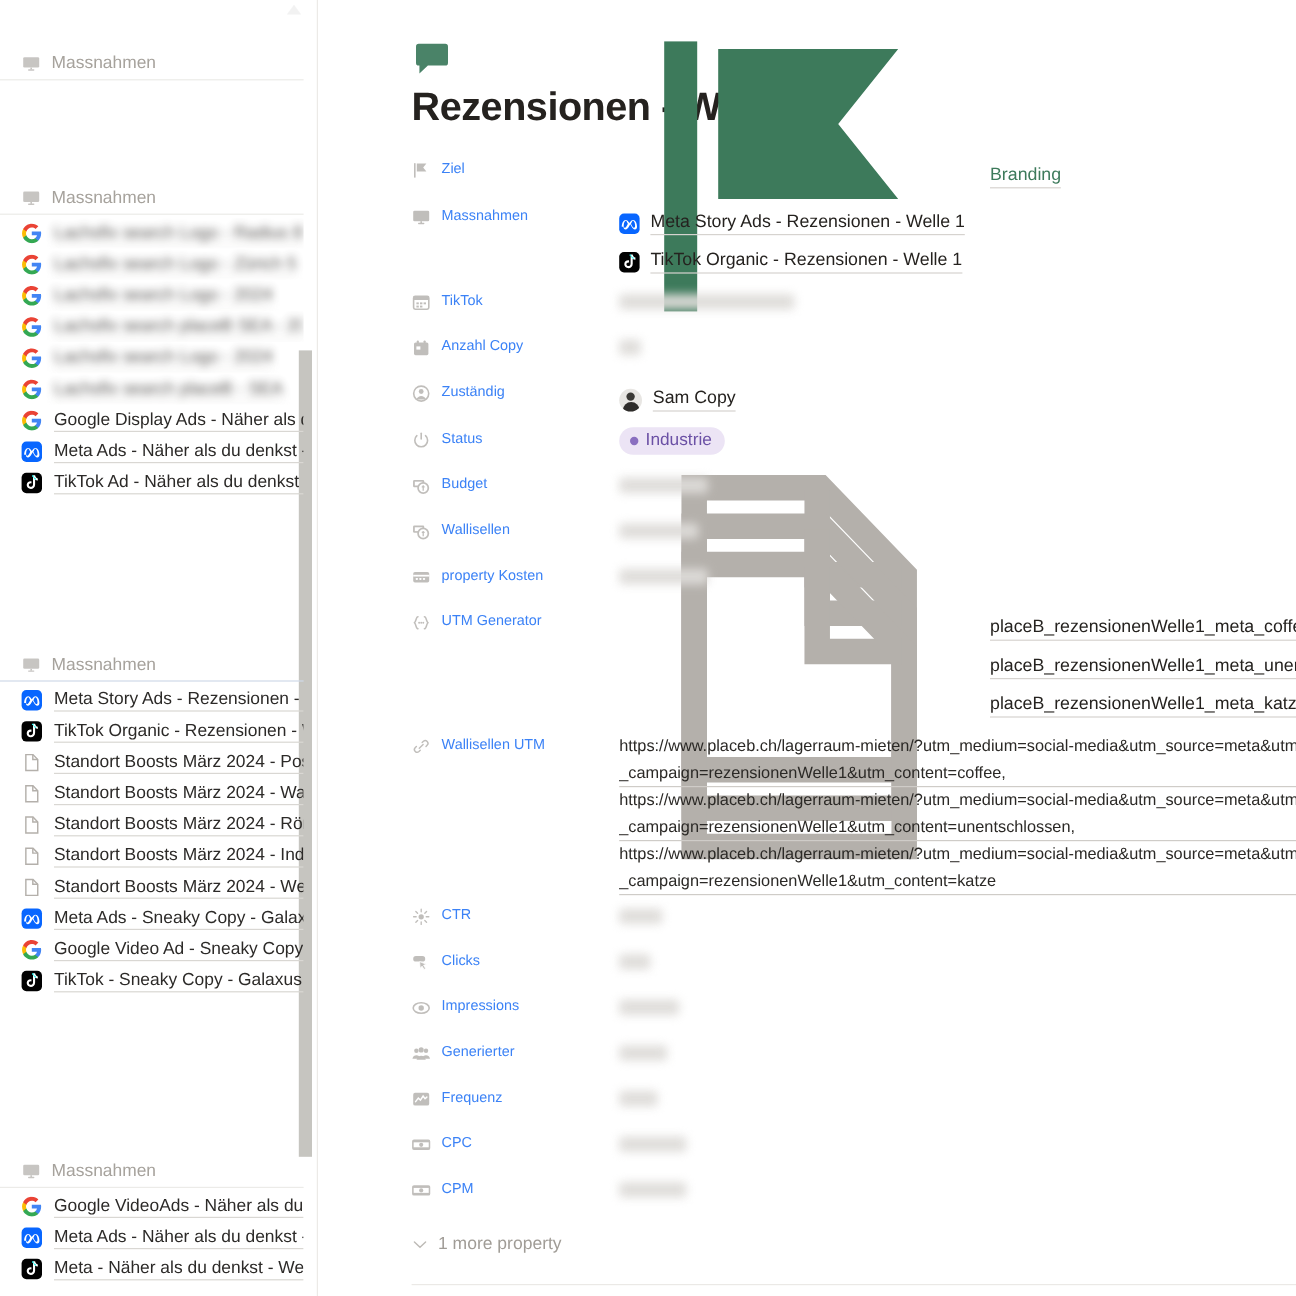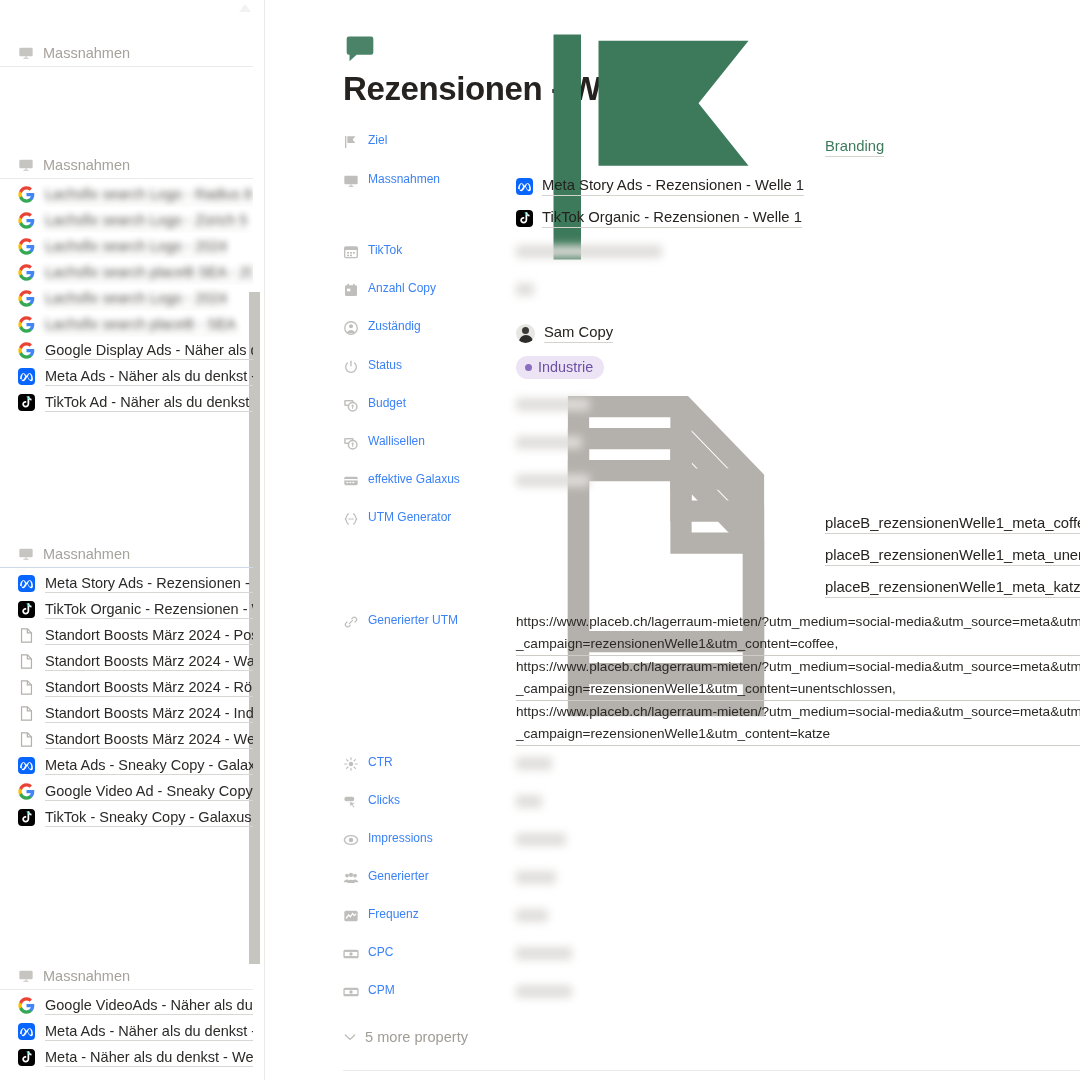--- a/index.html
+++ b/index.html
@@ -638,21 +638,21 @@
               <svg viewBox="0 0 24 24" width="100%" height="100%">
                 <rect x="2" y="5.5" width="20" height="13" rx="2.2" fill="#9b9792"></rect>
                 <rect x="2" y="9" width="20" height="2.2" fill="#fff"></rect>
                 <g fill="#fff">
                   <rect x="5" y="13" width="3" height="2.4" rx="1"></rect>
                   <rect x="9.5" y="13" width="3" height="2.4" rx="1"></rect>
                   <rect x="14" y="13" width="3" height="2.4" rx="1"></rect>
                 </g>
               </svg>
             </span>
-            <span>effektive Galaxus</span>
+            <span>property Kosten</span>
           </div>
           <div class="pvalue"><span class="redacted" style="width: 74px;"></span></div>
         </div>
         <div class="prow">
           <div class="plabel">
             <span class="ico">
               <svg viewBox="0 0 24 24" width="100%" height="100%">
                 <path d="M8 4.5C5.4 4.5 5.8 10 3.6 12c2.2 2 1.8 7.5 4.4 7.5" fill="none" stroke="#9b9792" stroke-width="1.9" stroke-linecap="round"></path>
                 <path d="M16 4.5c2.6 0 2.2 5.5 4.4 7.5-2.2 2-1.8 7.5-4.4 7.5" fill="none" stroke="#9b9792" stroke-width="1.9" stroke-linecap="round"></path>
                 <g fill="#9b9792">
@@ -696,21 +696,21 @@
         </div>
         <div class="prow">
           <div class="plabel">
             <span class="ico">
               <svg viewBox="0 0 24 24" width="100%" height="100%">
                 <path d="M9.6 14.4l4.8-4.8" stroke="#9b9792" stroke-width="1.8" stroke-linecap="round"></path>
                 <path d="M13.2 7.2l1.6-1.6a3.4 3.4 0 0 1 4.8 4.8l-1.6 1.6" fill="none" stroke="#9b9792" stroke-width="1.8" stroke-linecap="round"></path>
                 <path d="M10.8 16.8l-1.6 1.6a3.4 3.4 0 0 1-4.8-4.8l1.6-1.6" fill="none" stroke="#9b9792" stroke-width="1.8" stroke-linecap="round"></path>
               </svg>
             </span>
-            <span>Generierter UTM</span>
+            <span>Wallisellen UTM</span>
           </div>
           <div class="pvalue">
             <div class="urls">
               <a class="url-block">https://www.placeb.ch/lagerraum-mieten/?utm_medium=social-media&amp;utm_source=meta&amp;utm_campaign=rezensionenWelle1&amp;utm_content=coffee,</a>
               <a class="url-block">https://www.placeb.ch/lagerraum-mieten/?utm_medium=social-media&amp;utm_source=meta&amp;utm_campaign=rezensionenWelle1&amp;utm_content=unentschlossen,</a>
               <a class="url-block">https://www.placeb.ch/lagerraum-mieten/?utm_medium=social-media&amp;utm_source=meta&amp;utm_campaign=rezensionenWelle1&amp;utm_content=katze</a>
             </div>
           </div>
         </div>
         <div class="prow">
@@ -806,19 +806,19 @@
             <span>CPM</span>
           </div>
           <div class="pvalue"><span class="redacted" style="width: 56px;"></span></div>
         </div>
         <div class="more-prop">
           <span class="chev">
             <svg viewBox="0 0 24 24" width="100%" height="100%">
               <path d="M4 8.5L12 16l8-7.5" fill="none" stroke="#a09c96" stroke-width="2" stroke-linecap="round"></path>
             </svg>
           </span>
-          <span>5 more property</span>
+          <span>1 more property</span>
         </div>
       </div>
   </div>
 
   <div class="bottom-rule"></div>
 </div>
 
 </body></html>

